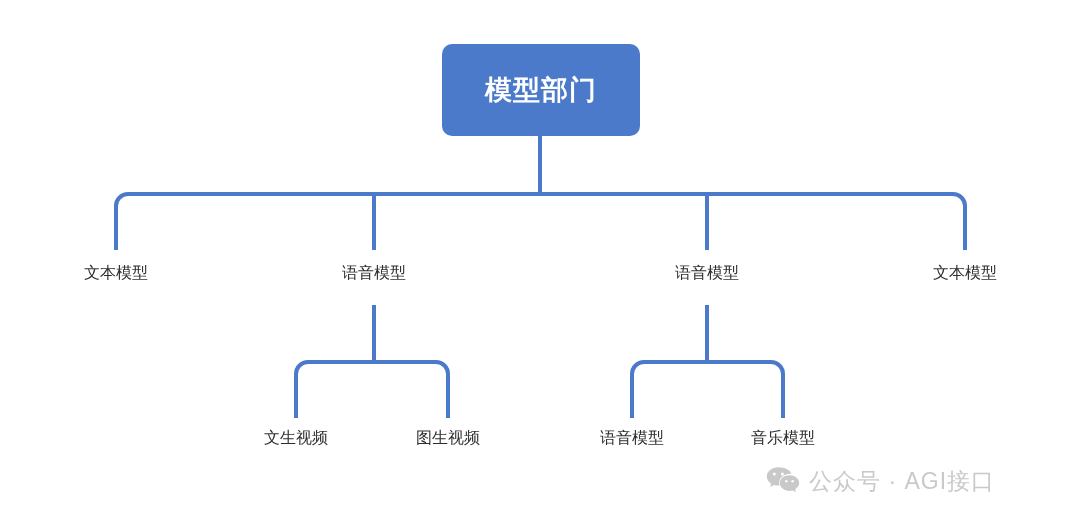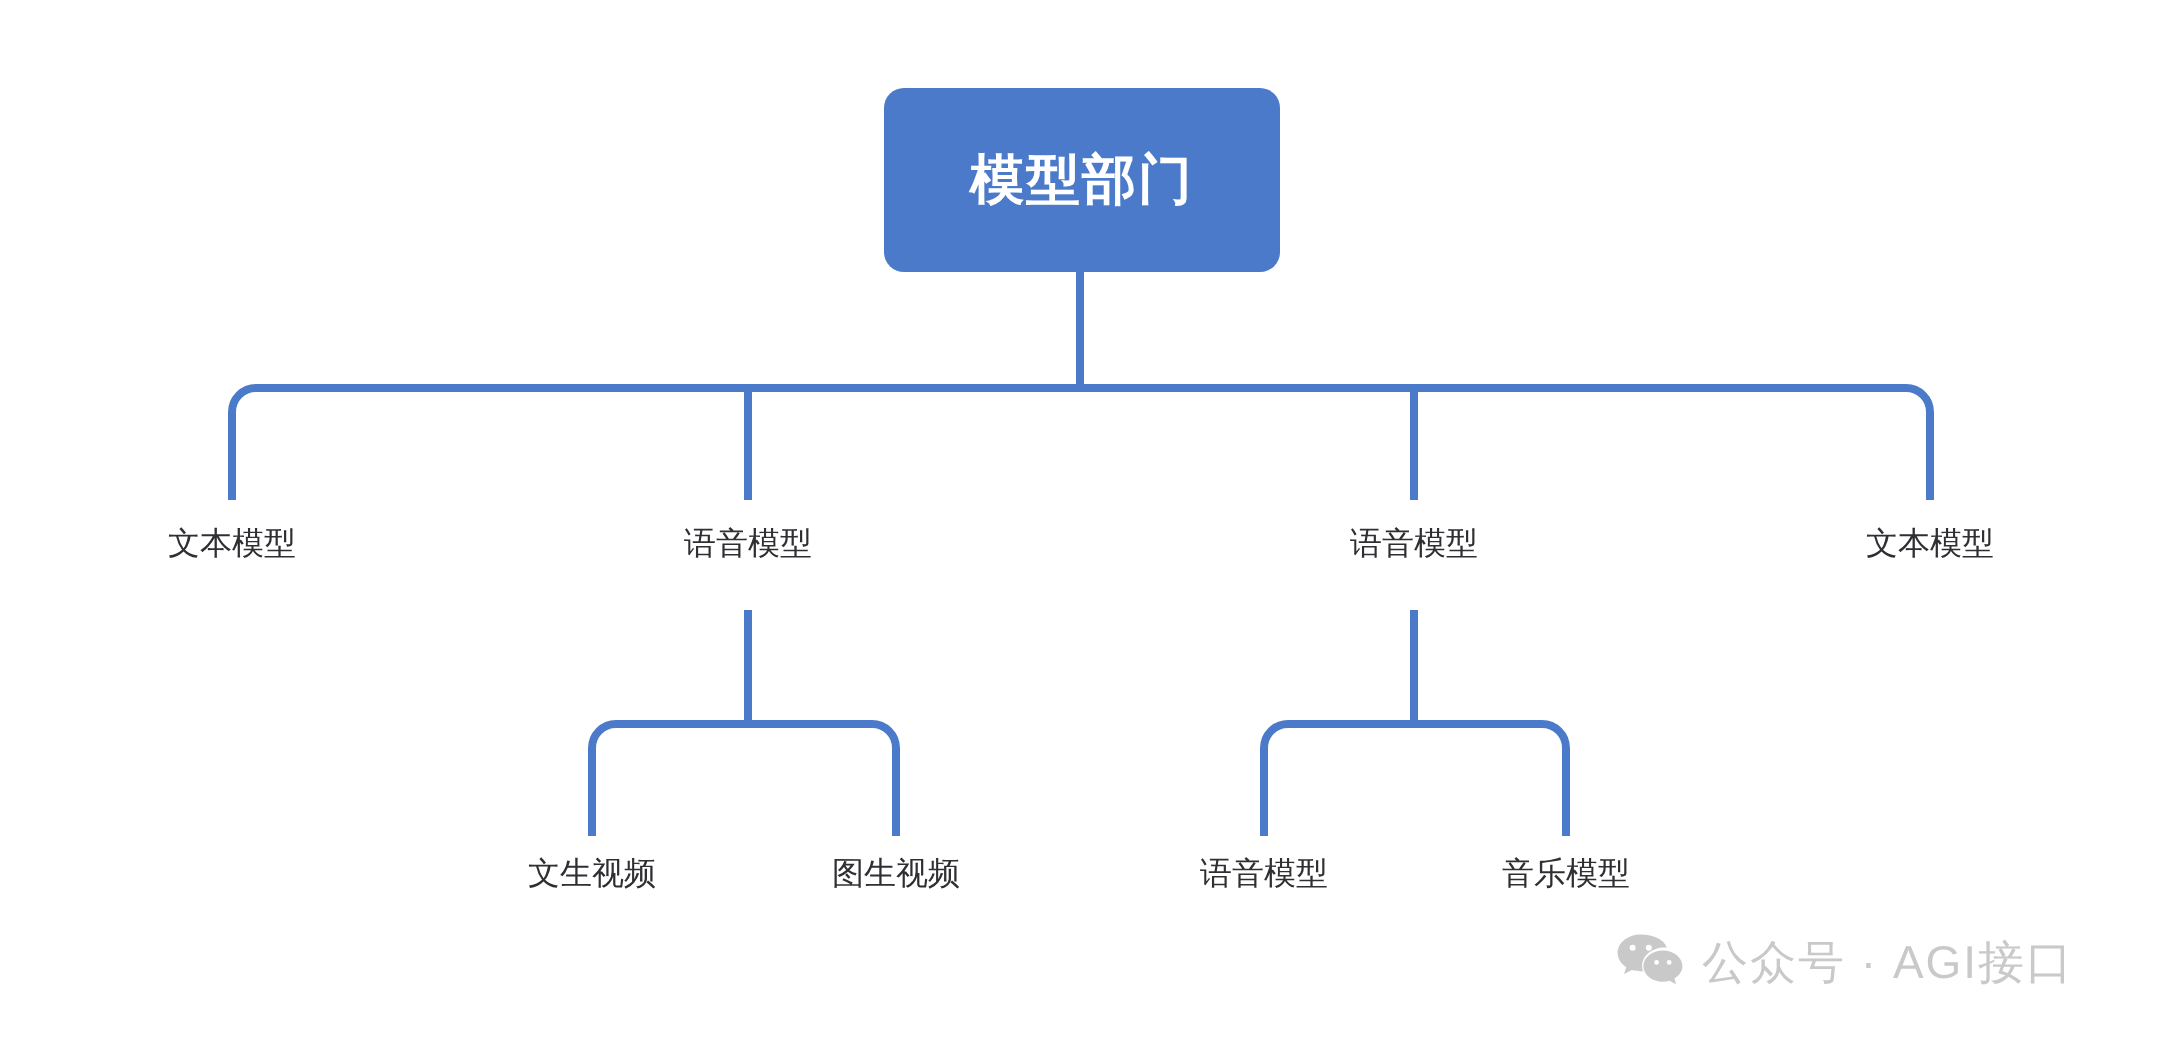--- a/index.html
+++ b/index.html
@@ -51,21 +51,21 @@
     font-size: 16px;
     line-height: 1;
     white-space: nowrap;
     transform: translateX(-50%);
   }
   .node-label.lvl2 { top: 265px; }
   .node-label.lvl3 { top: 430px; }
 
   #watermark {
     position: absolute;
-    left: 808px;
+    left: 766px;
     top: 466px;
     display: flex;
     align-items: center;
     gap: 9px;
     opacity: 1;
   }
   #watermark .wm-text {
     color: #c9c9c9;
     font-size: 23px;
     line-height: 1;

